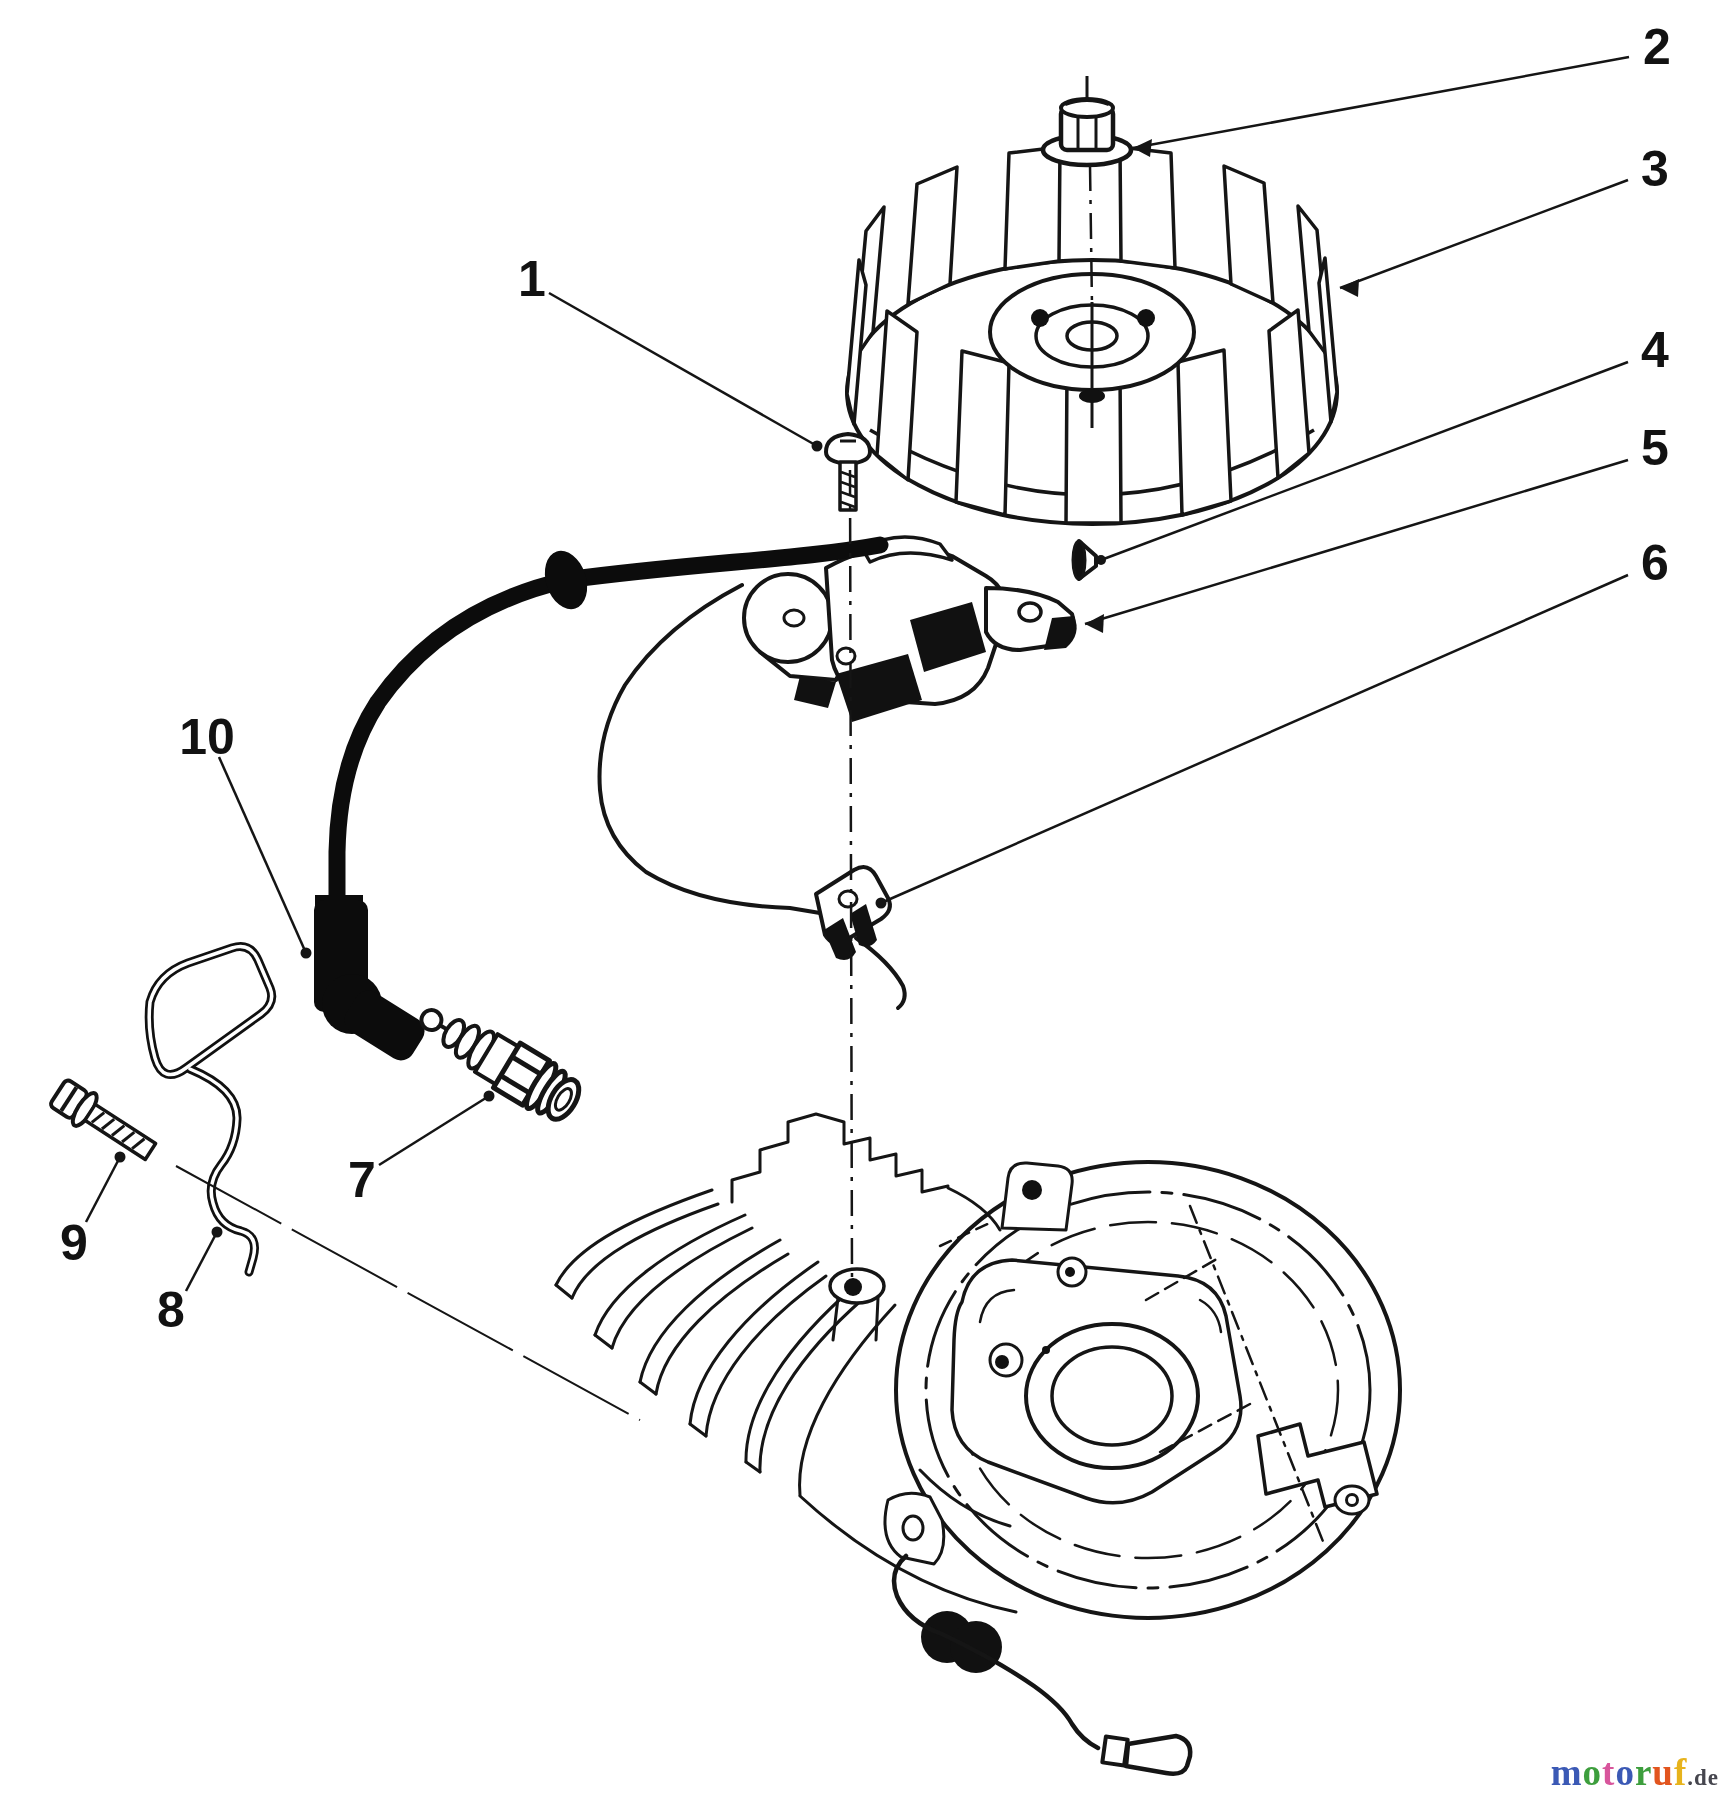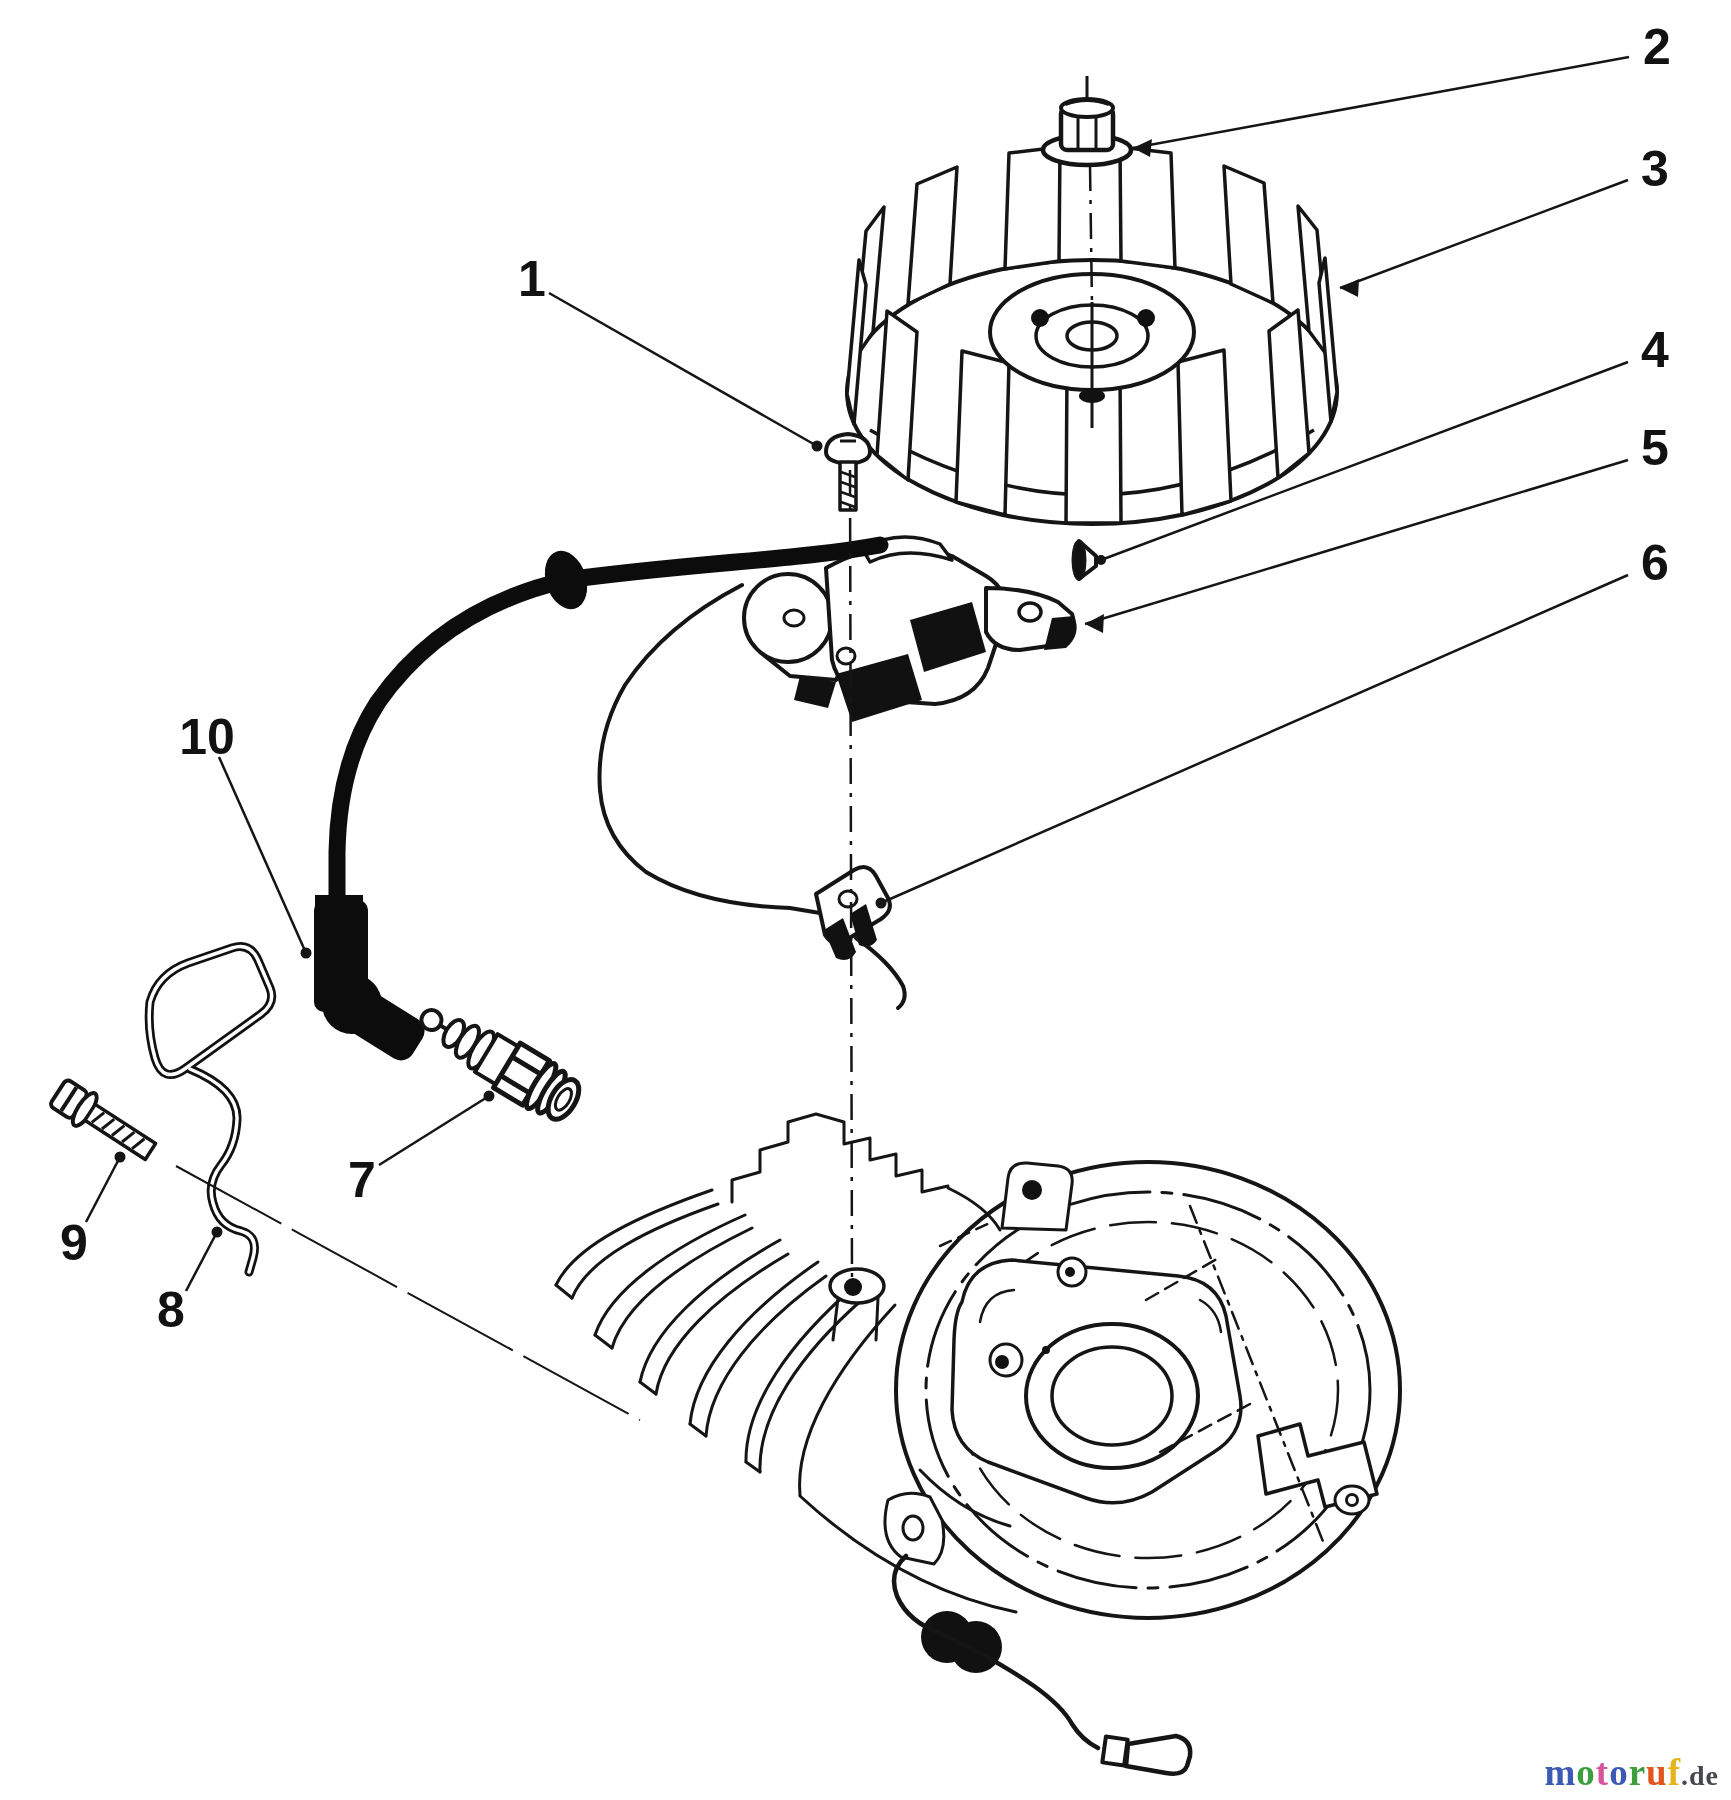--- a/index.html
+++ b/index.html
@@ -1,21 +1,21 @@
 <!DOCTYPE html>
 <html><head>
 <meta charset="utf-8">
 <style>
   html,body{margin:0;padding:0;background:#ffffff;}
   body{width:1731px;height:1800px;position:relative;font-family:"Liberation Sans",sans-serif;overflow:hidden;}
   #stage{position:absolute;inset:0;}
   svg{display:block;}
   svg text.callout{font-family:"Liberation Sans",sans-serif;font-weight:bold;font-size:50px;fill:#121212;text-anchor:middle;}
   #watermark{position:absolute;right:12px;bottom:6px;font-family:"Liberation Serif",serif;font-weight:bold;font-size:37px;letter-spacing:1px;white-space:nowrap;text-decoration:none;cursor:pointer;}
-  #watermark .suffix{font-size:28px;font-weight:bold;}
+  #watermark .suffix{font-size:23px;font-weight:bold;}
 </style>
 </head>
 <body>
 
 <div id="stage">
 <svg width="1731" height="1800" viewBox="0 0 1731 1800">
 
   <g stroke="#151515" fill="none" stroke-width="3" stroke-linecap="round" stroke-linejoin="round">
 
     <g>

